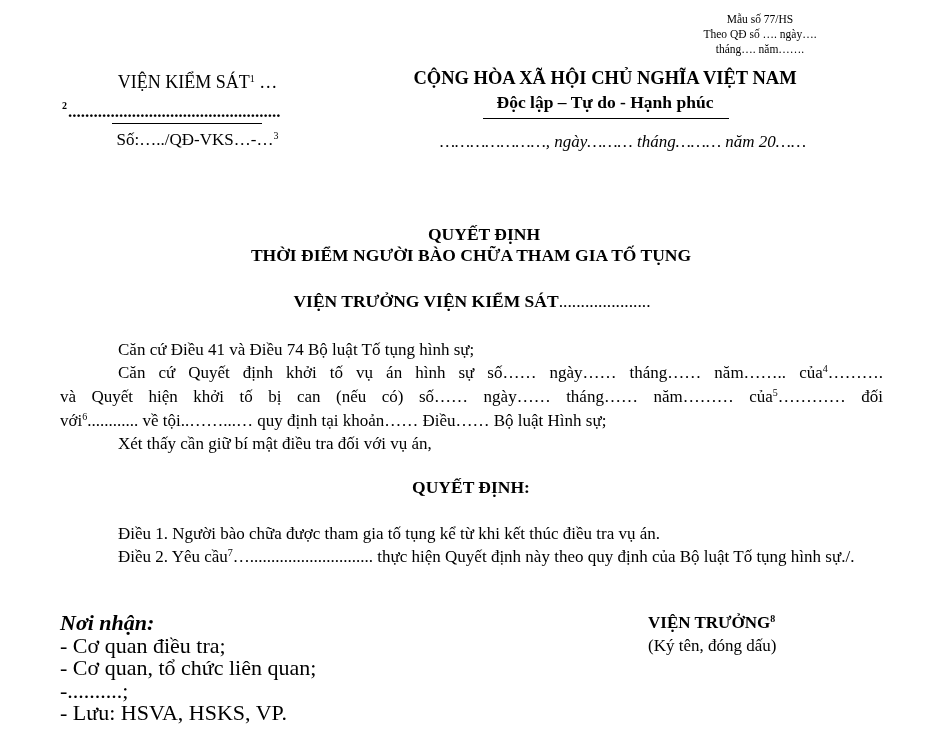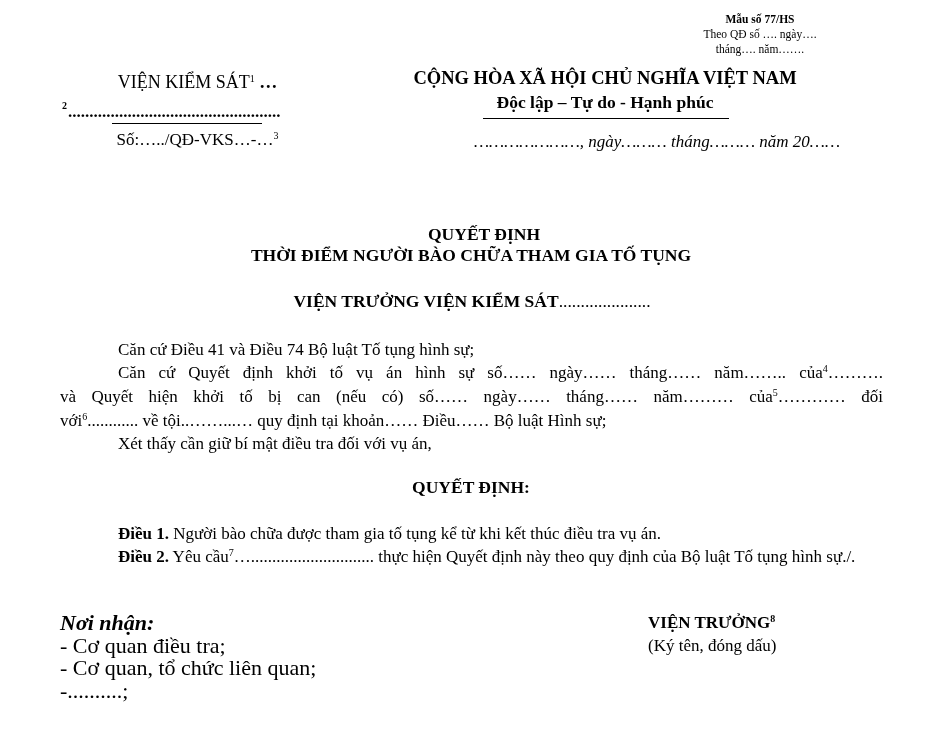--- a/index.html
+++ b/index.html
@@ -3,37 +3,37 @@
 <meta charset="utf-8">
 <style>
   html, body { margin: 0; padding: 0; background: #ffffff; }
   body {
     width: 928px; height: 732px; position: relative; overflow: hidden;
     font-family: "Liberation Serif", "DejaVu Serif", serif;
     color: #000; font-size: 17px;
   }
   .abs { position: absolute; white-space: nowrap; }
   sup { font-size: 10px; vertical-align: 6px; line-height: 0; }
-  .b { font-weight: bold; }
+  .b { font-weight: normal; }
 
   
   #form-no { left: 680px; top: 12px; width: 160px; text-align: center; font-size: 11.5px; line-height: 15px; }
 
   
   #agency { left: 60px; top: 72px; width: 275px; text-align: center; font-size: 18px; }
   #agency-sub { left: 62px; top: 102px; width: 260px; font-size: 17px; font-weight: bold; letter-spacing: 0px; }
   #agency-sub sup { font-size: 10px; vertical-align: 8px; margin-right: 1px; }
   #agency-rule { left: 112px; top: 123px; width: 150px; height: 1px; background: #000; }
   #doc-number { left: 60px; top: 130px; width: 275px; text-align: center; font-size: 17px; }
 
   
   #nation { left: 380px; top: 68px; width: 450px; text-align: center; font-size: 18.5px; font-weight: bold; }
   #motto { left: 380px; top: 92px; width: 450px; text-align: center; font-size: 17.5px; font-weight: bold; }
   #motto-rule { left: 483px; top: 118px; width: 246px; height: 1px; background: #000; }
-  #place-date { left: 440px; top: 130px; width: 400px; text-align: right; font-size: 17px; font-style: italic; white-space: normal; line-height: 24px; }
+  #place-date { left: 440px; top: 130px; width: 400px; text-align: left; font-size: 17px; font-style: italic; white-space: normal; line-height: 24px; }
 
   
   #title-1 { left: 0; top: 224px; width: 928px; text-align: center; font-size: 17.5px; font-weight: bold; padding-left: 20px; }
   #title-2 { left: 0; top: 245px; width: 942px; text-align: center; font-size: 17.5px; font-weight: bold; }
   #authority { left: 0; top: 291px; width: 944px; text-align: center; font-size: 17.5px; }
   #authority .b { font-weight: bold; }
 
   
   .para { left: 60px; width: 823px; font-size: 17px; line-height: 23.5px; white-space: normal; }
   .indent { text-indent: 58px; }
@@ -87,18 +87,19 @@
 <div class="abs" id="decision-heading">QUYẾT ĐỊNH:</div>
 
 <div class="abs para indent" id="art1"><span class="b">Điều 1.</span><span> Người bào chữa được tham gia tố tụng kể từ khi kết thúc điều tra vụ án.</span></div>
 <div class="abs para indent" id="art2" style="text-align: justify;"><span class="b">Điều 2.</span><span> Yêu cầu</span><sup>7</sup><span>…............................. thực hiện Quyết định này theo quy định của Bộ luật Tố tụng hình sự./.</span></div>
 
 <div class="abs" id="recipients">
   <div class="rlabel">Nơi nhận:</div>
   <div>- Cơ quan điều tra;</div>
   <div>- Cơ quan, tổ chức liên quan;</div>
   <div>-..........;</div>
+  <div>- Lưu: HSVA, HSKS, VP.</div>
 </div>
 
 <div class="abs" id="signer">
   <div class="title"><span>VIỆN TRƯỞNG</span><sup>8</sup></div>
   <div>(Ký tên, đóng dấu)</div>
 </div>
 
 </body></html>

